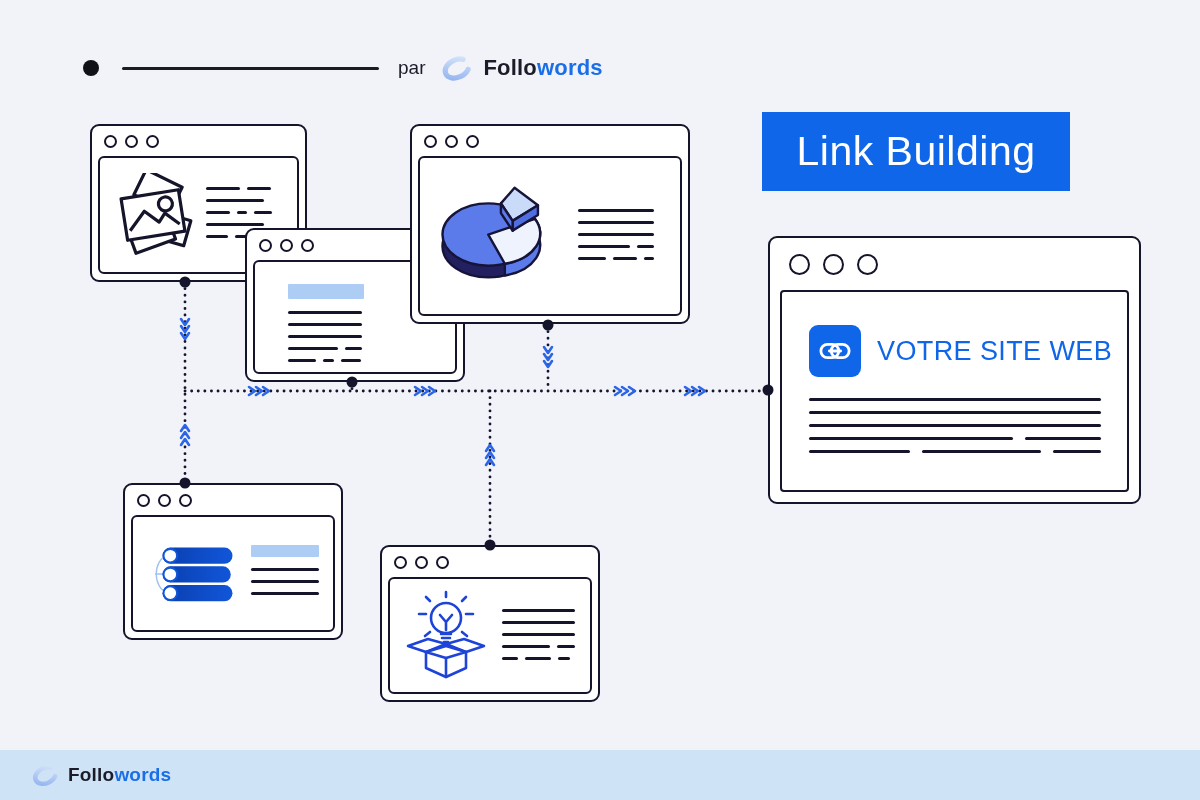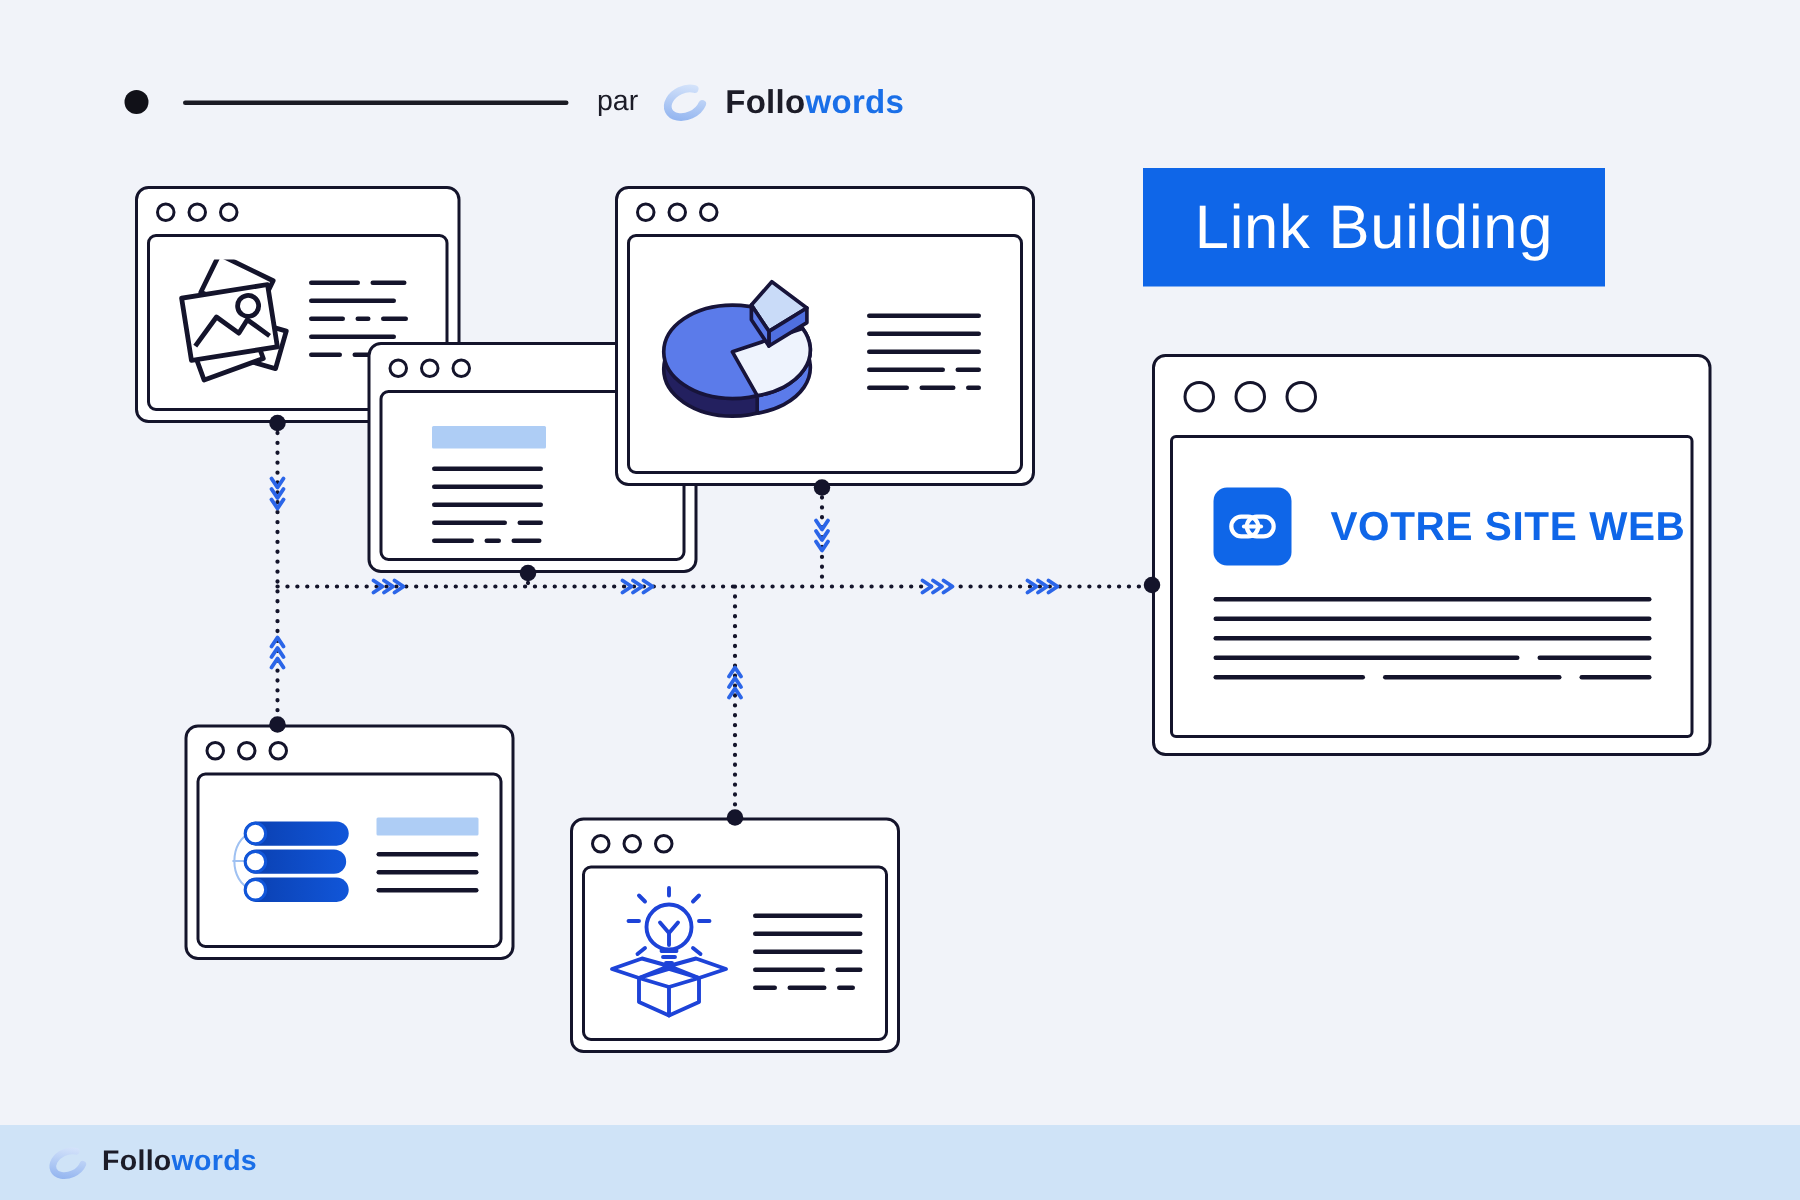--- a/index.html
+++ b/index.html
@@ -48,21 +48,21 @@
   #win-chart .ph { margin-left:16px; margin-top:6px; }
   #win-list .win-body { display:flex; align-items:center; padding:0 14px 0 16px; }
   #win-list .hl-bar { width:68px; height:12px; margin-bottom:11px; }
   #win-list .ph-col { margin-left:10px; margin-top:2px; }
   #win-idea .win-body { display:flex; align-items:center; padding:0 14px 0 10px; }
   #win-idea .ph { margin-left:10px; margin-top:6px; }
   
   #win-site .site-row { display:flex; align-items:center; padding:33px 0 0 27px; }
   .link-badge { width:52px; height:52px; border-radius:9px; background:#0f66e8;
     display:flex; align-items:center; justify-content:center; flex:none; }
-  .site-label { margin-left:26px; font-size:27px; font-weight:700; letter-spacing:.4px; color:#0f66e8; }
+  .site-label { margin-left:16px; font-size:27px; font-weight:400; letter-spacing:.4px; color:#0f66e8; }
   #win-site .ph { padding:21px 26px 0 27px; }
   
   .connectors { position:absolute; left:0; top:0; z-index:6; pointer-events:none; }
   .z1{z-index:1}.z2{z-index:2}.z3{z-index:3}.z4{z-index:4}
   
   .footer { position:absolute; left:0; right:0; bottom:0; height:50px; background:#cfe3f7;
     display:flex; align-items:center; justify-content:space-between; padding:0 52px 0 30px; z-index:8; }
   .footer .brand-text { font-size:19px; }
   .footer .swirl { margin:0 7px 0 0; }
   .footer-url { font-size:19px; color:#1c2b4a; letter-spacing:.2px; }

